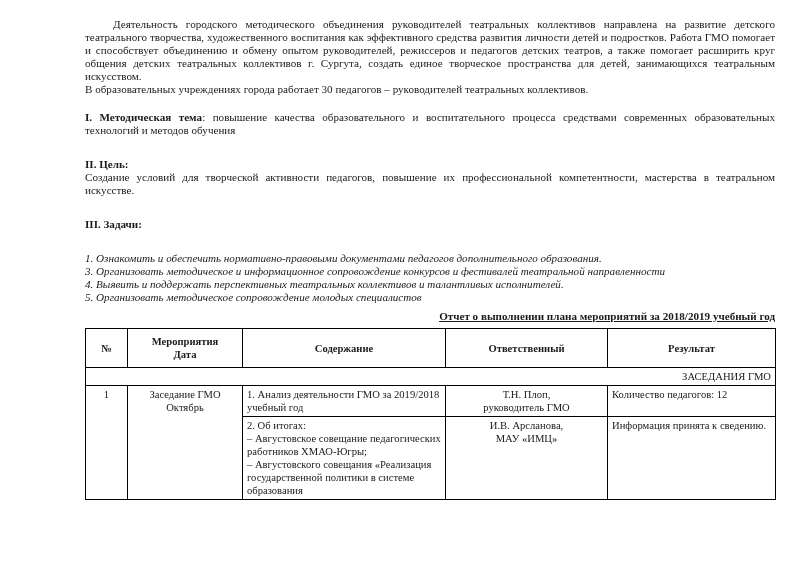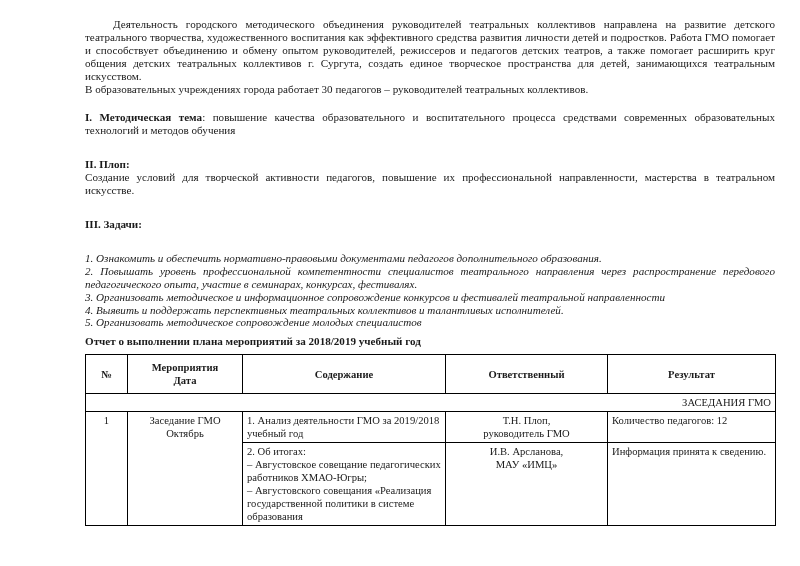--- a/index.html
+++ b/index.html
@@ -45,23 +45,24 @@
     font-weight: bold;
     text-align: left;
   }
   .list-line {
     margin: 0;
     text-align: justify;
     font-style: italic;
   }
   .table-title {
     margin: 0;
-    text-align: left;
+    text-align: right;
     font-weight: bold;
     font-size: 11.1px;
+    text-decoration: underline;
   }
   table.report {
     border-collapse: collapse;
     width: 690px;
     margin-top: 6px;
     table-layout: fixed;
   }
   table.report td, table.report th {
     border: 1px solid #000000;
     padding: 2px 4px;
@@ -98,31 +99,30 @@
 
     <p class="para indent">Деятельность городского методического объединения руководителей театральных коллективов направлена на развитие детского театрального творчества, художественного воспитания как эффективного средства развития личности детей и подростков. Работа ГМО помогает и способствует объединению и обмену опытом руководителей, режиссеров и педагогов детских театров, а также помогает расширить круг общения детских театральных коллективов г. Сургута, создать единое творческое пространства для детей, занимающихся театральным искусством.</p>
     <p class="para">В образовательных учреждениях города работает 30  педагогов – руководителей театральных коллективов.</p>
 
     <div class="gap-md"></div>
 
     <p class="para"><b>I. Методическая тема</b><span>: повышение качества образовательного и воспитательного процесса средствами современных образовательных технологий и методов обучения</span></p>
 
     <div class="gap-lg"></div>
 
-    <p class="section-head">II. Плоп:</p>
-    <p class="para">Создание условий для творческой активности педагогов, повышение их профессиональной направленности, мастерства в театральном искусстве.</p>
+    <p class="section-head">II. Цель:</p>
+    <p class="para">Создание условий для творческой активности педагогов, повышение их профессиональной компетентности, мастерства в театральном искусстве.</p>
 
     <div class="gap-lg"></div>
 
     <p class="section-head">III. Задачи:</p>
 
     <div class="gap-lg"></div>
 
     <p class="list-line">1.  Ознакомить и обеспечить нормативно-правовыми документами педагогов  дополнительного образования.</p>
-    <p class="list-line">2.  Повышать уровень профессиональной компетентности специалистов театрального направления через распространение передового педагогического опыта, участие в семинарах, конкурсах, фестивалях.</p>
     <p class="list-line">3.  Организовать методическое и информационное сопровождение конкурсов и фестивалей театральной направленности</p>
     <p class="list-line">4.  Выявить и поддержать перспективных театральных коллективов и талантливых исполнителей.</p>
     <p class="list-line">5.  Организовать методическое сопровождение  молодых специалистов</p>
 
     <div class="gap-xs"></div>
 
     <p class="table-title">Отчет о выполнении плана мероприятий за 2018/2019 учебный год</p>
 
     <table class="report">
       <colgroup>

